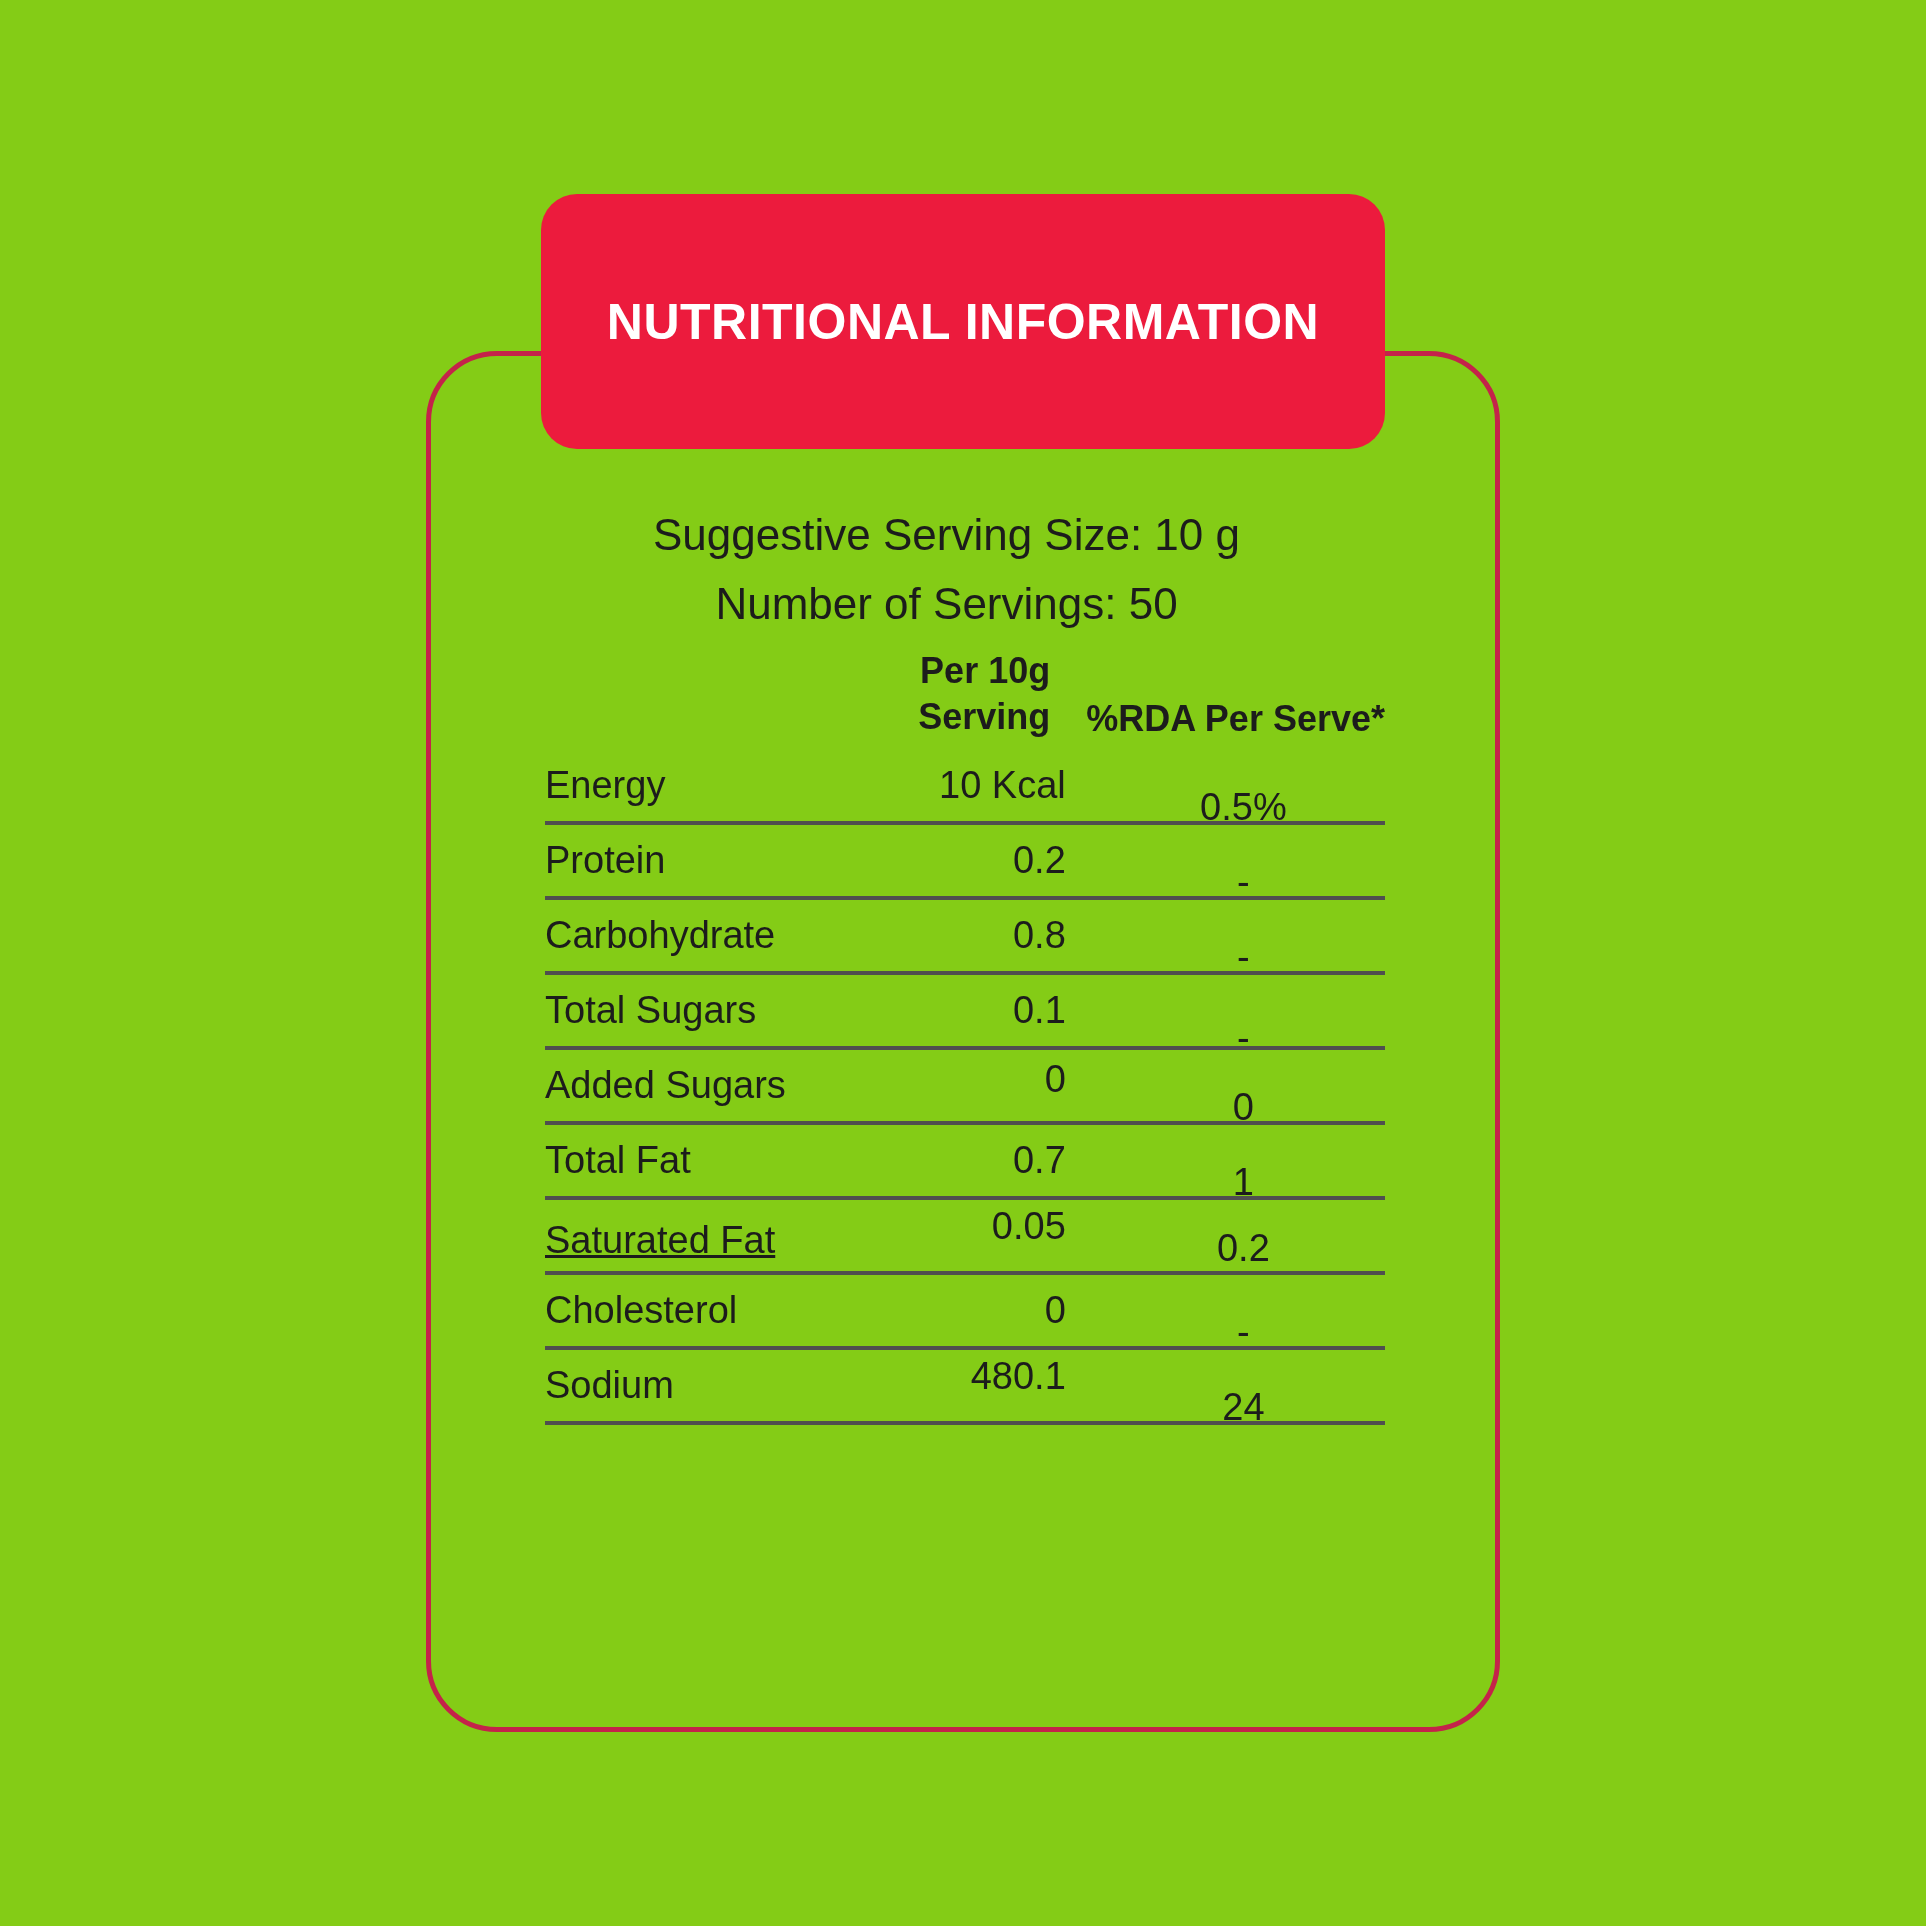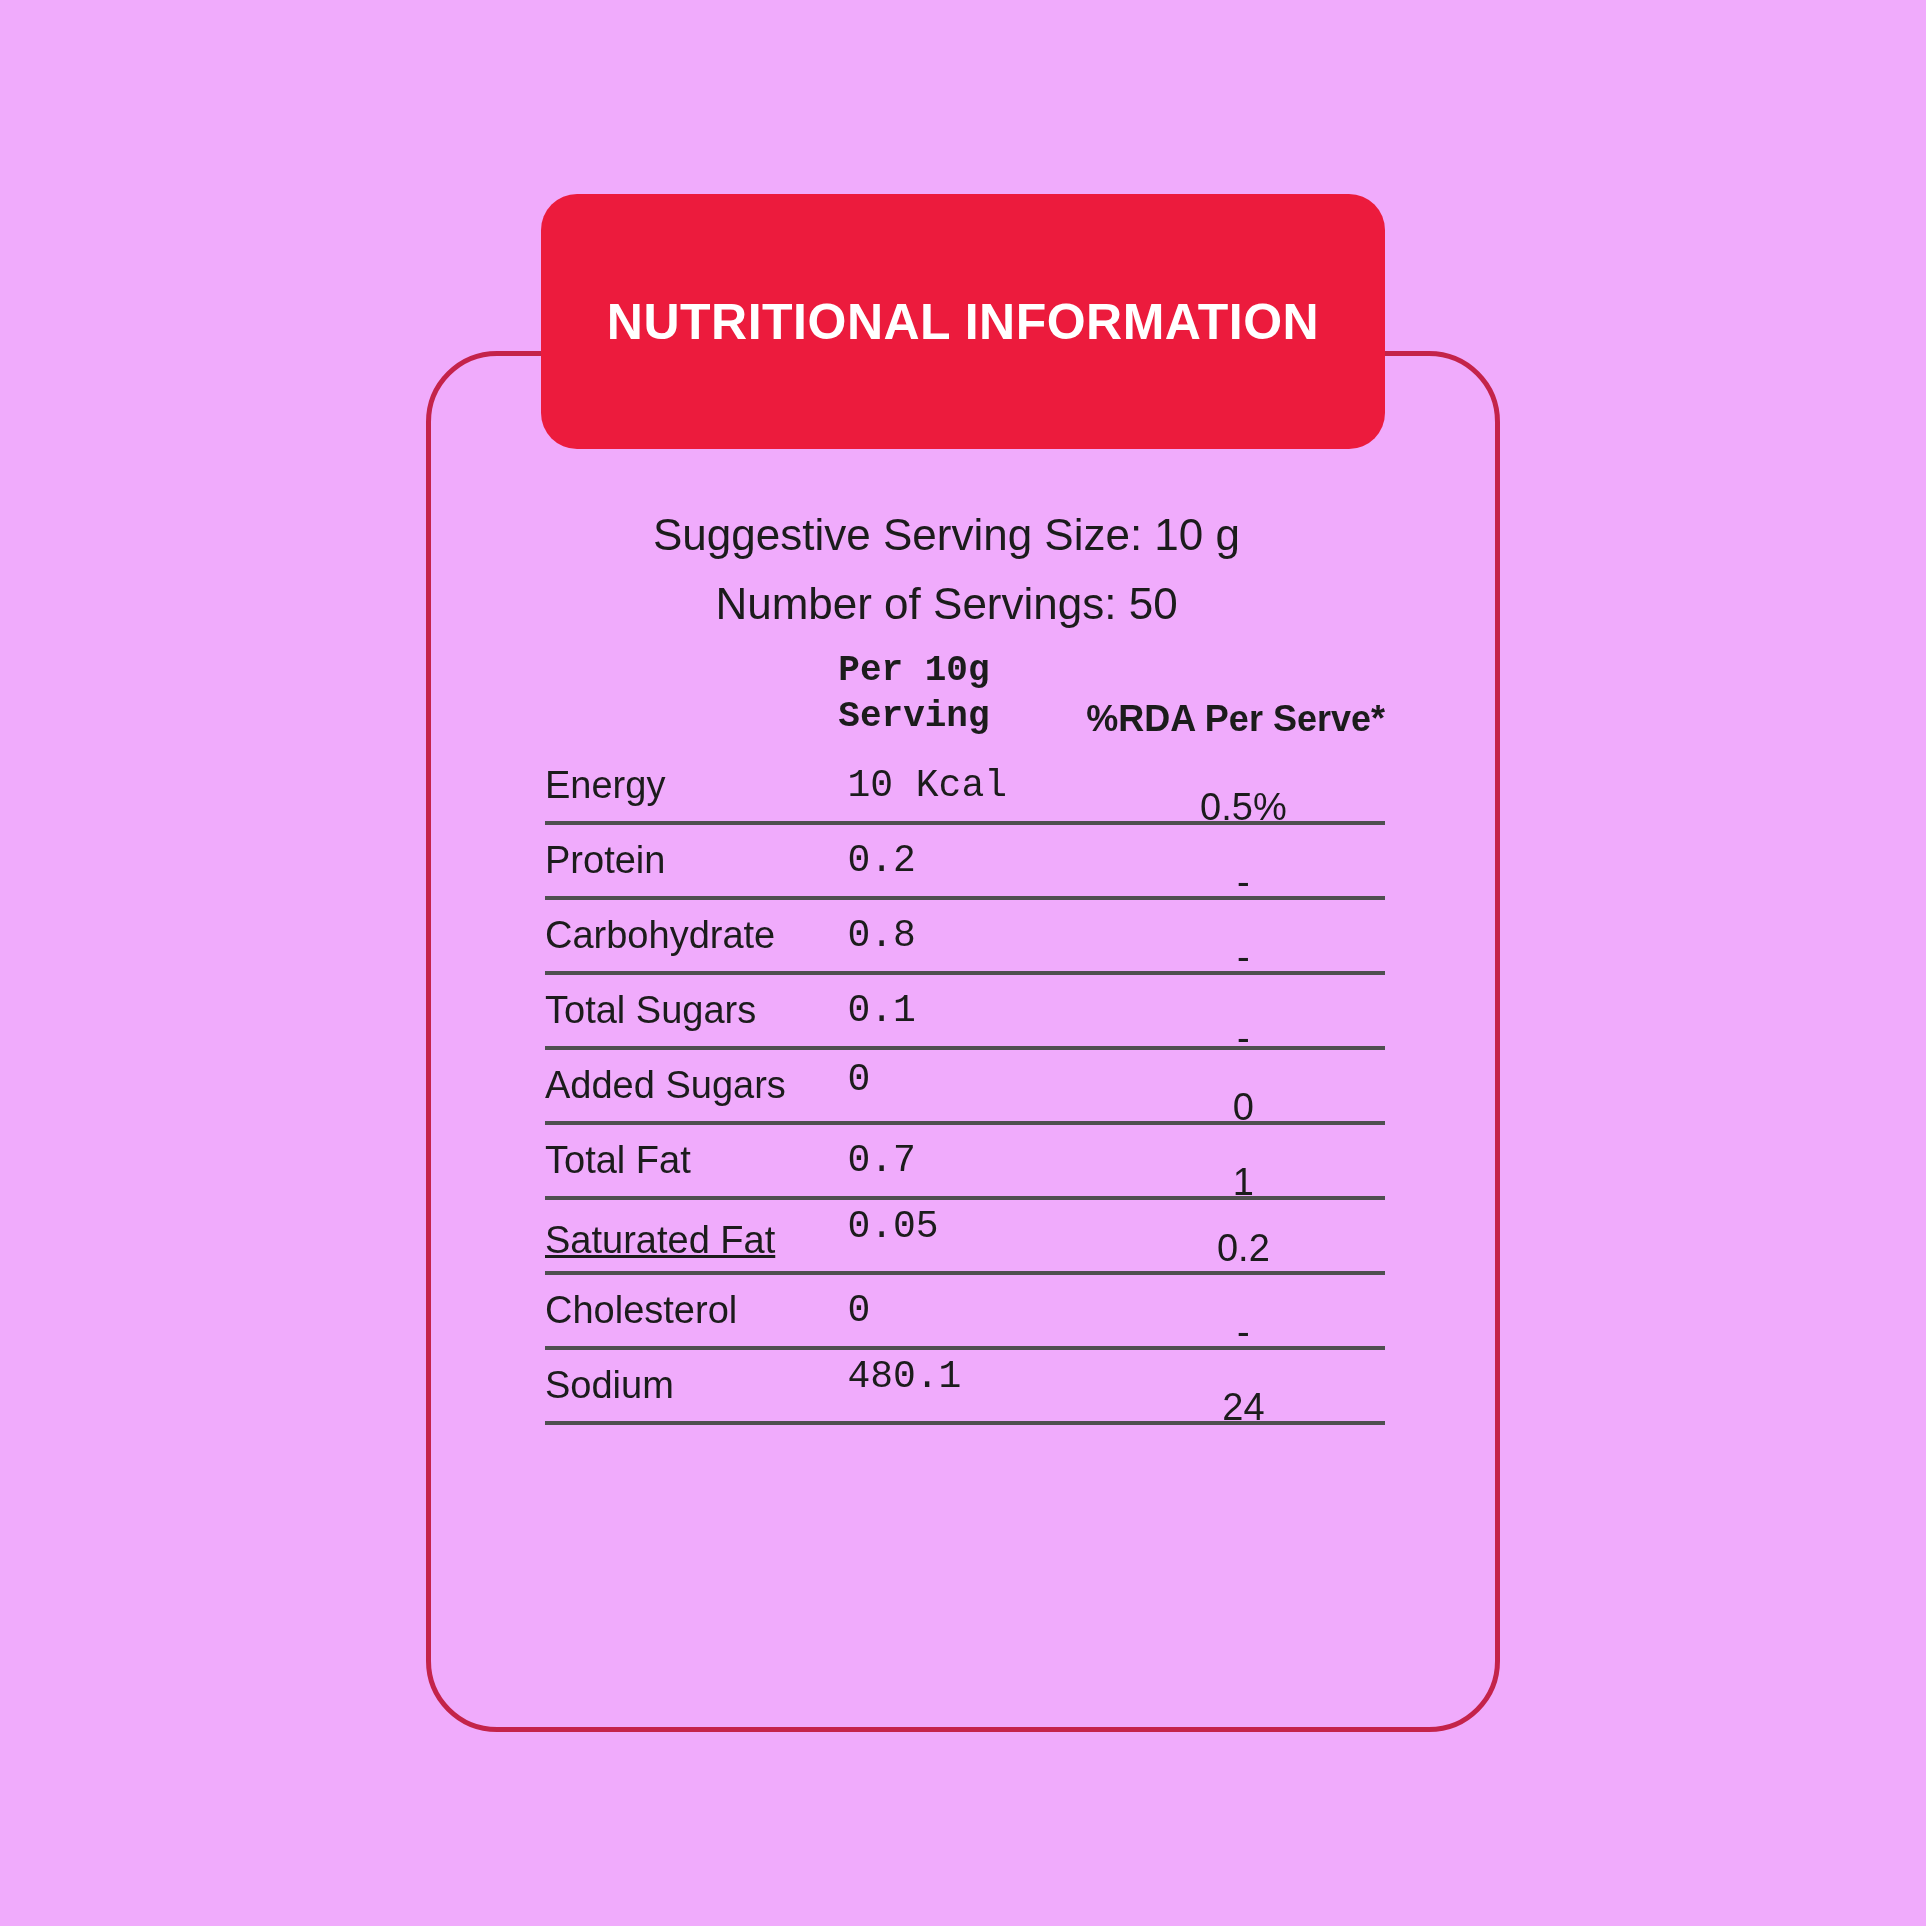--- a/index.html
+++ b/index.html
@@ -12,21 +12,21 @@
   * { margin: 0; padding: 0; box-sizing: border-box; }
   html, body { background: #ffffff; }
   body {
     font-family: "Liberation Sans", sans-serif;
     color: var(--text);
   }
   .page {
     position: relative;
     width: 1927px;
     height: 1927px;
-    background: #f0abfc;
+    background: #84cc16;
     overflow: hidden;
   }
   
   .outer-box {
     position: absolute;
     left: 426px;
     top: 351px;
     width: 1074px;
     height: 1381px;
     border: 5px solid var(--border);
@@ -90,21 +90,21 @@
   }
   .thead .c2 { line-height: 46px; }
   .row {
     display: flex;
     align-items: center;
     height: 75px;
     border-bottom: 4px solid var(--divider);
     font-size: 38px;
   }
   .c1 { width: 36%; text-align: left; position: relative; }
-  .c2 { width: 26%; text-align: left; position: relative; font-family: Liberation Mono, monospace; }
+  .c2 { width: 26%; text-align: right; position: relative; }
   .c3 { flex: 1; text-align: center; padding-left: 36px; position: relative; white-space: nowrap; margin-top: 44px; }
   
   .table .row:nth-child(5) .c3 { top: 6px; }
   .table .row:nth-child(6) .c2 { top: -6px; }
   .table .row:nth-child(8) .c2, .table .row:nth-child(8) .c3 { top: -9px; }
   .table .row:nth-child(8) .c1 { top: 5px; text-decoration: underline; }
   .table .row:nth-child(10) .c2 { top: -9px; }
   .table .row:nth-child(11) .c2, .table .row:nth-child(11) .c3 { top: -8px; }
   .table .row:nth-child(11) .c1 { top: 5px; }
   .footer {

